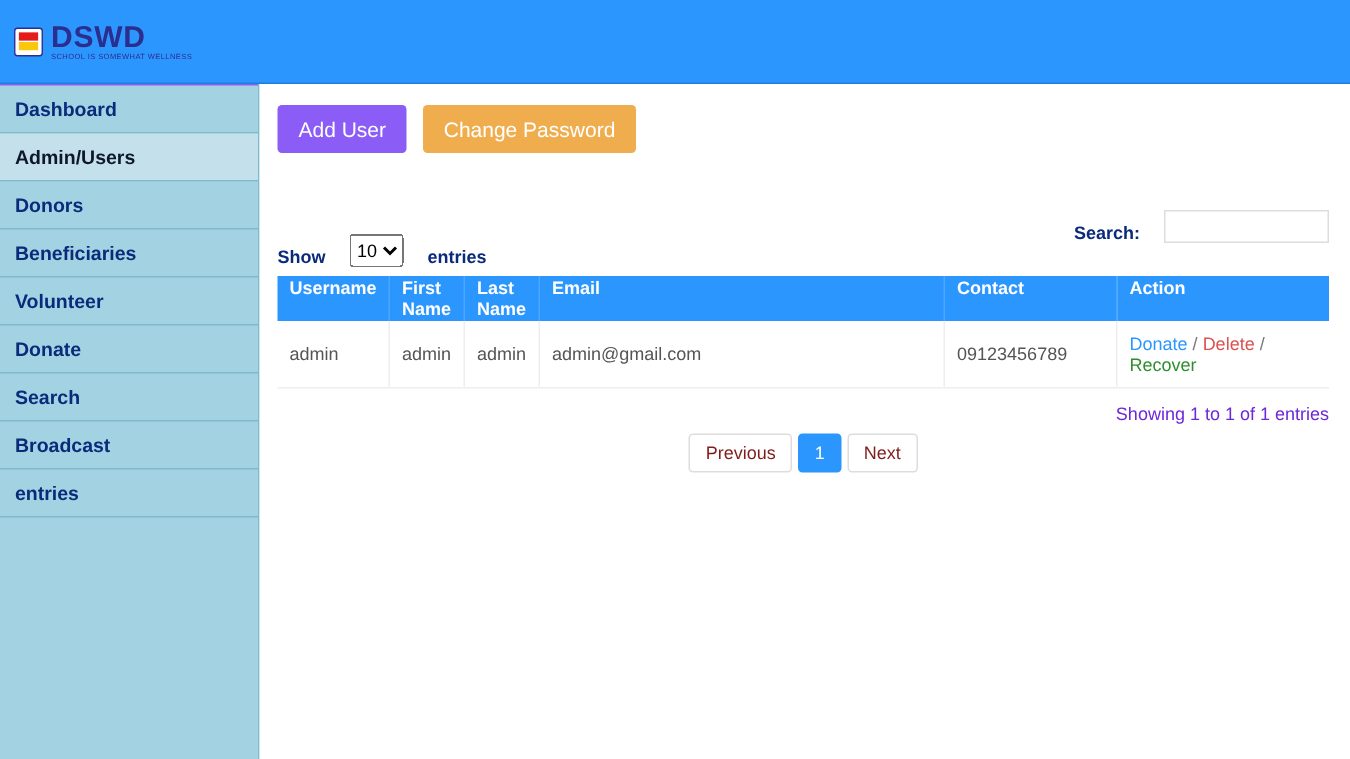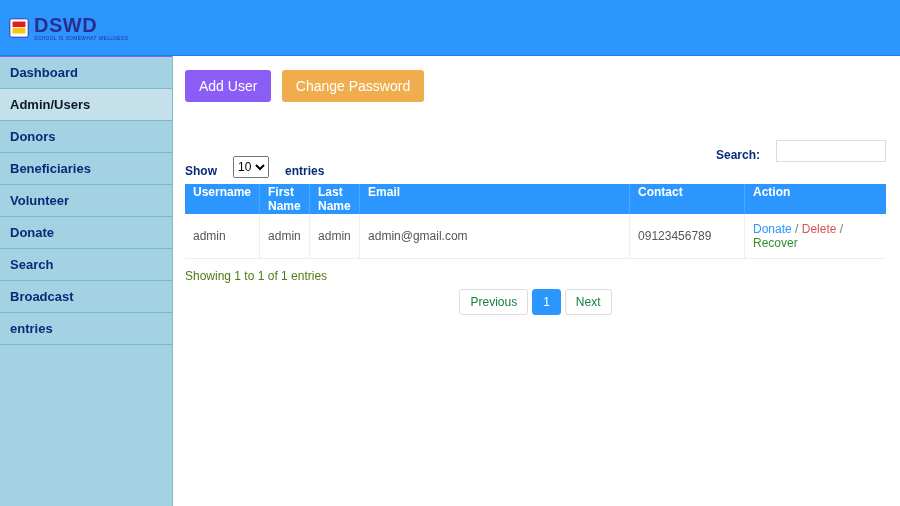--- a/index.html
+++ b/index.html
@@ -35,25 +35,25 @@
   thead th:last-child{ border-right:none;}
   tbody td { padding:8px 8px; border-right:1px solid #eee; color:#555; }
   tbody td:last-child{ border-right:none;}
   tbody tr { border-bottom:1px solid #eee;}
 
   .act-update{ color:#2c96ff; cursor:pointer;}
   .act-delete{ color:#d9534f; cursor:pointer;}
   .act-recover{ color:#2f8f2f; cursor:pointer;}
   .sep{ color:#777;}
 
-  .entries-info { font-size:12px; color:#4d7c0f; margin-top:10px;}
+  .entries-info { font-size:12px; color:#6d28d9; margin-top:10px;text-align:right;}
   .pager { display:flex; justify-content:center; gap:0; margin-top:6px;}
   .pager a { font-size:12px; padding:5px 10px; border:1px solid #ddd; color:#555; cursor:pointer; border-radius:3px; margin:0 2px;}
   .pager a.current{ background:#2c96ff; color:#fff; border-color:#2c96ff;}
-  .pager a.disabled{ color:#15803d; cursor:default;}
+  .pager a.disabled{ color:#7f1d1d; cursor:default;}
 
   .hscroll { height:14px; background:#f0f0f0; border-top:1px solid #ddd; position:relative;}
   .hscroll::before{ content:"◂"; position:absolute; left:3px; top:-1px; font-size:12px; color:#666;}
   .hscroll::after { content:"▸"; position:absolute; right:3px; top:-1px; font-size:12px; color:#666;}
   .hscroll .thumb{ position:absolute; left:16px; right:16px; top:2px; bottom:2px; background:#c8c8c8; border-radius:2px;}
 </style>
 </head>
 <body>
 
 <div class="topbar">

